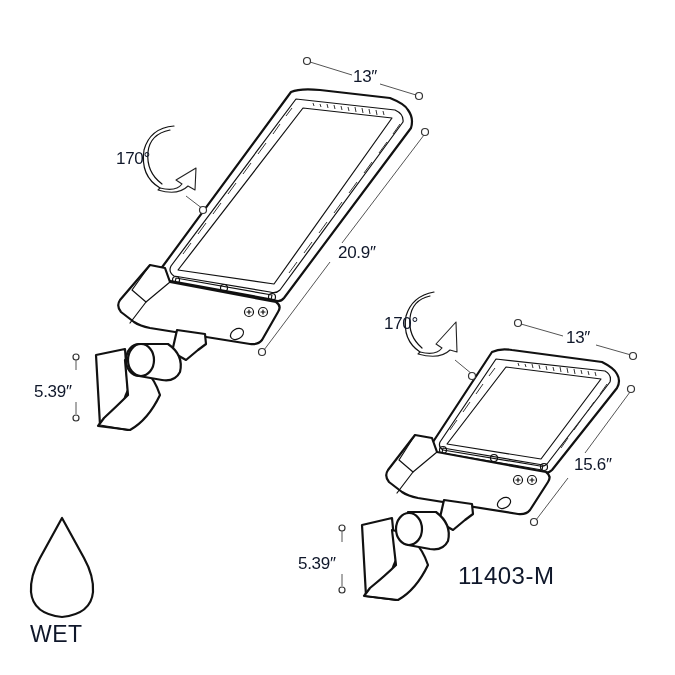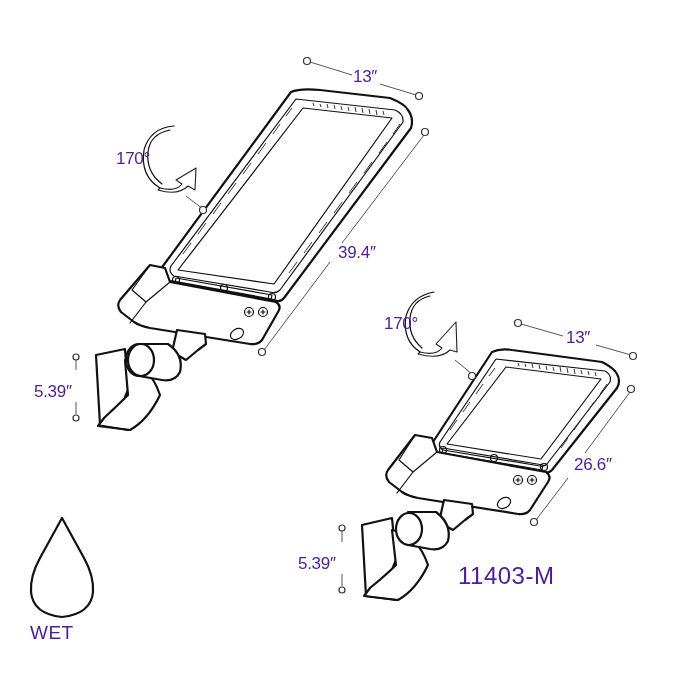--- a/index.html
+++ b/index.html
@@ -1,22 +1,22 @@
 <!DOCTYPE html>
 <html><head>
 <meta charset="utf-8">
 <style>
   html, body { margin: 0; padding: 0; background: #ffffff; }
   body { width: 675px; height: 675px; position: relative; overflow: hidden;
          font-family: "Liberation Sans", "DejaVu Sans", sans-serif; color: #111; }
   #canvas { position: absolute; left: 0; top: 0; width: 675px; height: 675px; }
-  .lbl { position: absolute; white-space: nowrap; line-height: 1; color: #4c1d95; }
+  .lbl { position: absolute; white-space: nowrap; line-height: 1; color: #0f172a; }
   .dim { font-size: 17px; font-weight: 400; letter-spacing: -0.3px; }
   .model { font-size: 24px; font-weight: 400; letter-spacing: 0.5px; }
-  .wet { font-size: 19px; font-weight: 400; letter-spacing: 0.5px; }
+  .wet { font-size: 23px; font-weight: 400; letter-spacing: 0.5px; }
   svg .ln { fill: none; stroke: #111; stroke-width: 2.2; stroke-linejoin: round; stroke-linecap: round; }
   svg .th { fill: none; stroke: #111; stroke-width: 1.2; stroke-linejoin: round; stroke-linecap: round; }
   svg .dl { fill: none; stroke: #555; stroke-width: 1; }
   svg .dot { fill: #fff; stroke: #333; stroke-width: 1.2; }
   svg .fillw { fill: #fff; stroke: #111; stroke-width: 2.2; stroke-linejoin: round; }
   svg .slot { fill: none; stroke: #333; stroke-width: 1; }
   svg .arrow { fill: #fff; stroke: #222; stroke-width: 1.1; stroke-linejoin: round; }
 </style>
 </head>
 <body>
@@ -209,24 +209,24 @@
         <path class="th" d="M430,296 Q412,300 410,318 Q408,336 422,348"></path>
         <path class="arrow" d="M420,352 Q436,356 442,348 L436,344 L456,322 L457,352 L450,350 Q440,360 418,354 Z"></path>
       </g>
     </g>
 
     <path class="ln" d="M62,518 Q50,540 40,558 Q30,576 31,592 Q33,614 62,617 Q91,614 93,592 Q94,576 84,558 Q74,540 62,518 Z"></path>
   </svg>
 
   
   <span class="lbl dim" style="left:353px;top:68px;">13″</span>
-  <span class="lbl dim" style="left:338px;top:244px;">39.4″</span>
+  <span class="lbl dim" style="left:338px;top:244px;">20.9″</span>
   <span class="lbl dim" style="left:116px;top:150px;">170°</span>
   <span class="lbl dim" style="left:34px;top:383px;">5.39″</span>
 
   <span class="lbl dim" style="left:566px;top:329px;">13″</span>
-  <span class="lbl dim" style="left:574px;top:456px;">26.6″</span>
+  <span class="lbl dim" style="left:574px;top:456px;">15.6″</span>
   <span class="lbl dim" style="left:384px;top:315px;">170°</span>
   <span class="lbl dim" style="left:298px;top:555px;">5.39″</span>
   <span class="lbl model" style="left:458px;top:564px;">11403-M</span>
 
   <span class="lbl wet" style="left:30px;top:623px;">WET</span>
 </div>
 
 </body></html>

